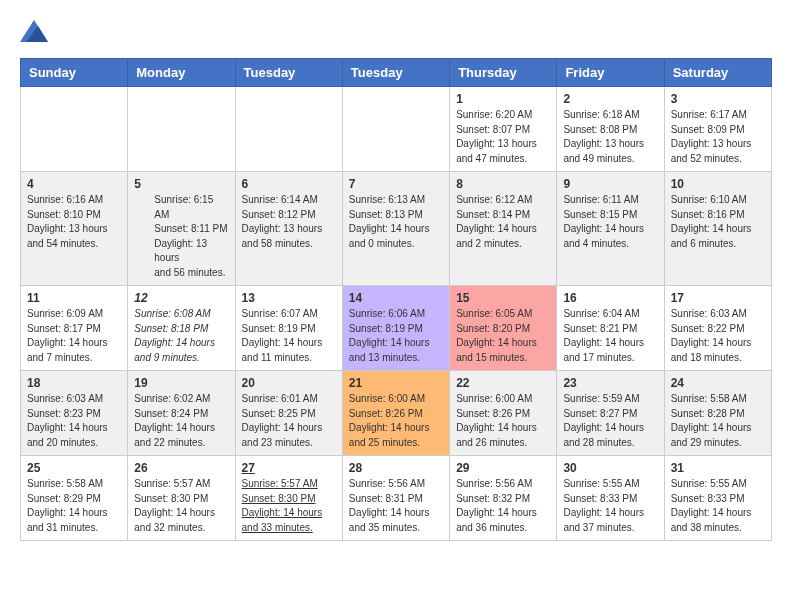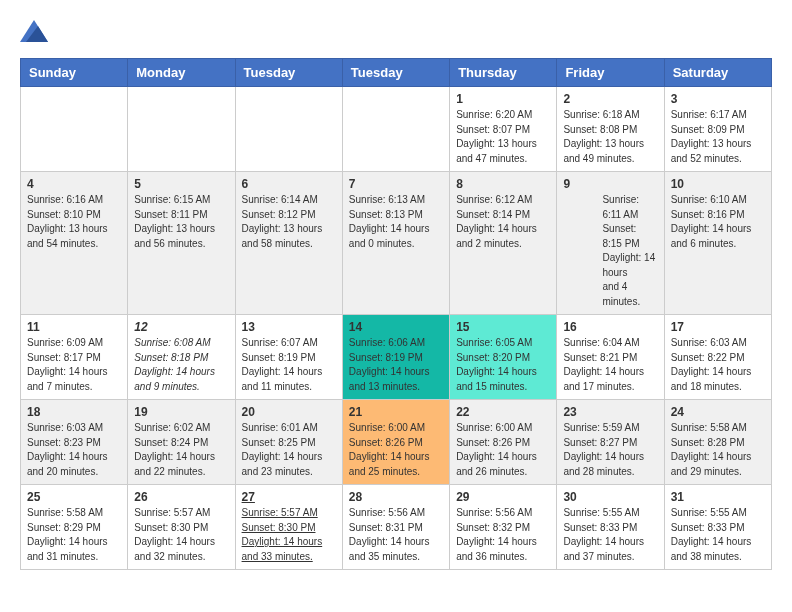--- a/index.html
+++ b/index.html
@@ -143,21 +143,21 @@
       <tr>
         <td style="background: rgb(240, 240, 240);">
           <div class="day-number">4</div>
           <div class="day-info" style="white-space: pre-line;">Sunrise: 6:16 AM
 Sunset: 8:10 PM
 Daylight: 13 hours
 and 54 minutes.</div>
         </td>
         <td style="background: rgb(240, 240, 240);">
           <div class="day-number">5</div>
-          <div class="day-info" style="white-space: pre-line;">Sunrise: 6:15 AM
+          <div class="day-info" style="white-space: pre-line; margin-left: 20px;">Sunrise: 6:15 AM
 Sunset: 8:11 PM
 Daylight: 13 hours
 and 56 minutes.</div>
         </td>
         <td style="background: rgb(240, 240, 240);">
           <div class="day-number">6</div>
           <div class="day-info" style="white-space: pre-line;">Sunrise: 6:14 AM
 Sunset: 8:12 PM
 Daylight: 13 hours
 and 58 minutes.</div>
@@ -171,21 +171,21 @@
         </td>
         <td style="background: rgb(240, 240, 240);">
           <div class="day-number">8</div>
           <div class="day-info" style="white-space: pre-line;">Sunrise: 6:12 AM
 Sunset: 8:14 PM
 Daylight: 14 hours
 and 2 minutes.</div>
         </td>
         <td style="background: rgb(240, 240, 240);">
           <div class="day-number">9</div>
-          <div class="day-info" style="white-space: pre-line; margin-left: 39px;">Sunrise: 6:11 AM
+          <div class="day-info" style="white-space: pre-line;">Sunrise: 6:11 AM
 Sunset: 8:15 PM
 Daylight: 14 hours
 and 4 minutes.</div>
         </td>
         <td style="background: rgb(240, 240, 240);">
           <div class="day-number">10</div>
           <div class="day-info" style="white-space: pre-line;">Sunrise: 6:10 AM
 Sunset: 8:16 PM
 Daylight: 14 hours
 and 6 minutes.</div>
@@ -206,28 +206,28 @@
 Daylight: 14 hours
 and 9 minutes.</div>
         </td>
         <td style="background: rgb(255, 255, 255);">
           <div class="day-number">13</div>
           <div class="day-info" style="white-space: pre-line;">Sunrise: 6:07 AM
 Sunset: 8:19 PM
 Daylight: 14 hours
 and 11 minutes.</div>
         </td>
-        <td style="background: #14b8a6;">
+        <td style="background: #c4b5fd;">
           <div class="day-number">14</div>
           <div class="day-info" style="white-space: pre-line;">Sunrise: 6:06 AM
 Sunset: 8:19 PM
 Daylight: 14 hours
 and 13 minutes.</div>
         </td>
-        <td style="background: #5eead4;">
+        <td style="background: #fca5a5;">
           <div class="day-number">15</div>
           <div class="day-info" style="white-space: pre-line;">Sunrise: 6:05 AM
 Sunset: 8:20 PM
 Daylight: 14 hours
 and 15 minutes.</div>
         </td>
         <td style="background: rgb(255, 255, 255);">
           <div class="day-number">16</div>
           <div class="day-info" style="white-space: pre-line;">Sunrise: 6:04 AM
 Sunset: 8:21 PM

